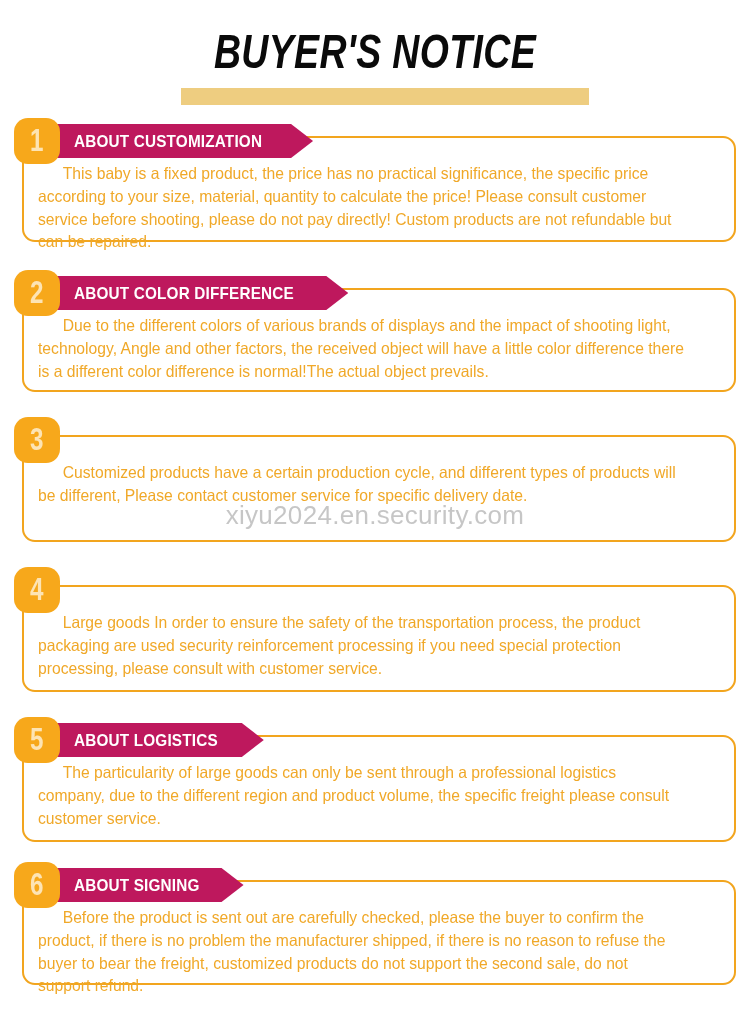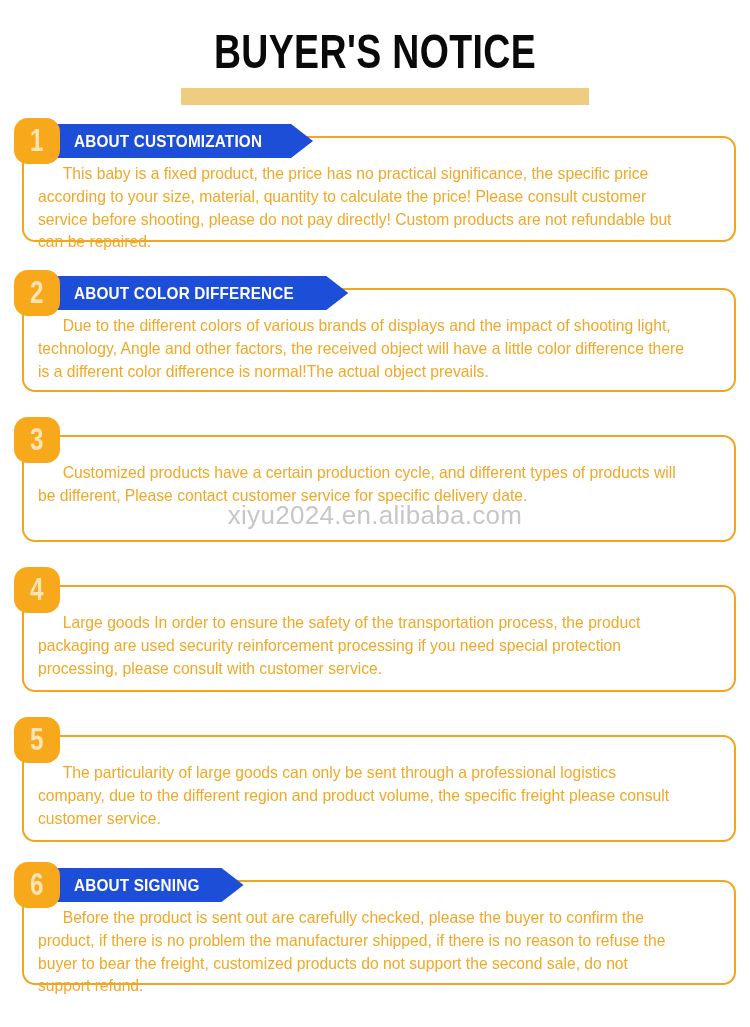--- a/index.html
+++ b/index.html
@@ -13,20 +13,21 @@
     position: relative;
     font-family: "Liberation Sans", "DejaVu Sans", sans-serif;
     overflow: hidden;
   }
 
   
   .title-wrap {
     position: relative;
     width: 750px;
     height: 116px;
+    font-style: italic;
   }
   .page-title {
     position: absolute;
     left: 0;
     right: 0;
     top: 28px;
     text-align: center;
     font-family: "Liberation Sans Narrow", "Liberation Sans", sans-serif;
     font-weight: 700;
     font-size: 48px;
@@ -107,21 +108,21 @@
     font-size: 31px;
     line-height: 1;
     color: #fde4b4;
     transform: scaleX(0.78) translateY(-1px);
     transform-origin: center center;
   }
   .flag {
     position: relative;
     margin-left: -14px;
     height: 34px;
-    background: #1d4ed8;
+    background: #be185d;
     display: flex;
     align-items: center;
     padding: 0 30px 0 28px;
     z-index: 4;
     clip-path: polygon(0 0, calc(100% - 22px) 0, 100% 50%, calc(100% - 22px) 100%, 0 100%);
   }
   .flag-label {
     font-family: "Liberation Sans Narrow", "Liberation Sans", sans-serif;
     font-weight: 700;
     font-size: 17px;
@@ -200,29 +201,32 @@
         </div>
       </div>
     </div>
     <div class="section" style="top: 717px; height: 125px;">
       <div class="sec-box"></div>
       <div class="sec-body">The particularity of large goods can only be sent through a professional logistics company, due to the different region and product volume, the specific freight please consult customer service.</div>
       <div class="sec-banner">
         <div class="badge">
           <span class="badge-num">5</span>
         </div>
+        <div class="flag">
+          <span class="flag-label">ABOUT LOGISTICS</span>
+        </div>
       </div>
     </div>
     <div class="section" style="top: 862px; height: 123px;">
       <div class="sec-box"></div>
       <div class="sec-body">Before the product is sent out are carefully checked, please the buyer to confirm the product, if there is no problem the manufacturer shipped, if there is no reason to refuse the buyer to bear the freight, customized products do not support the second sale, do not support refund.</div>
       <div class="sec-banner">
         <div class="badge">
           <span class="badge-num">6</span>
         </div>
         <div class="flag">
           <span class="flag-label">ABOUT SIGNING</span>
         </div>
       </div>
     </div>
   </div>
 
-<div class="watermark">xiyu2024.en.alibaba.com</div>
+<div class="watermark">xiyu2024.en.security.com</div>
 
 </body></html>

